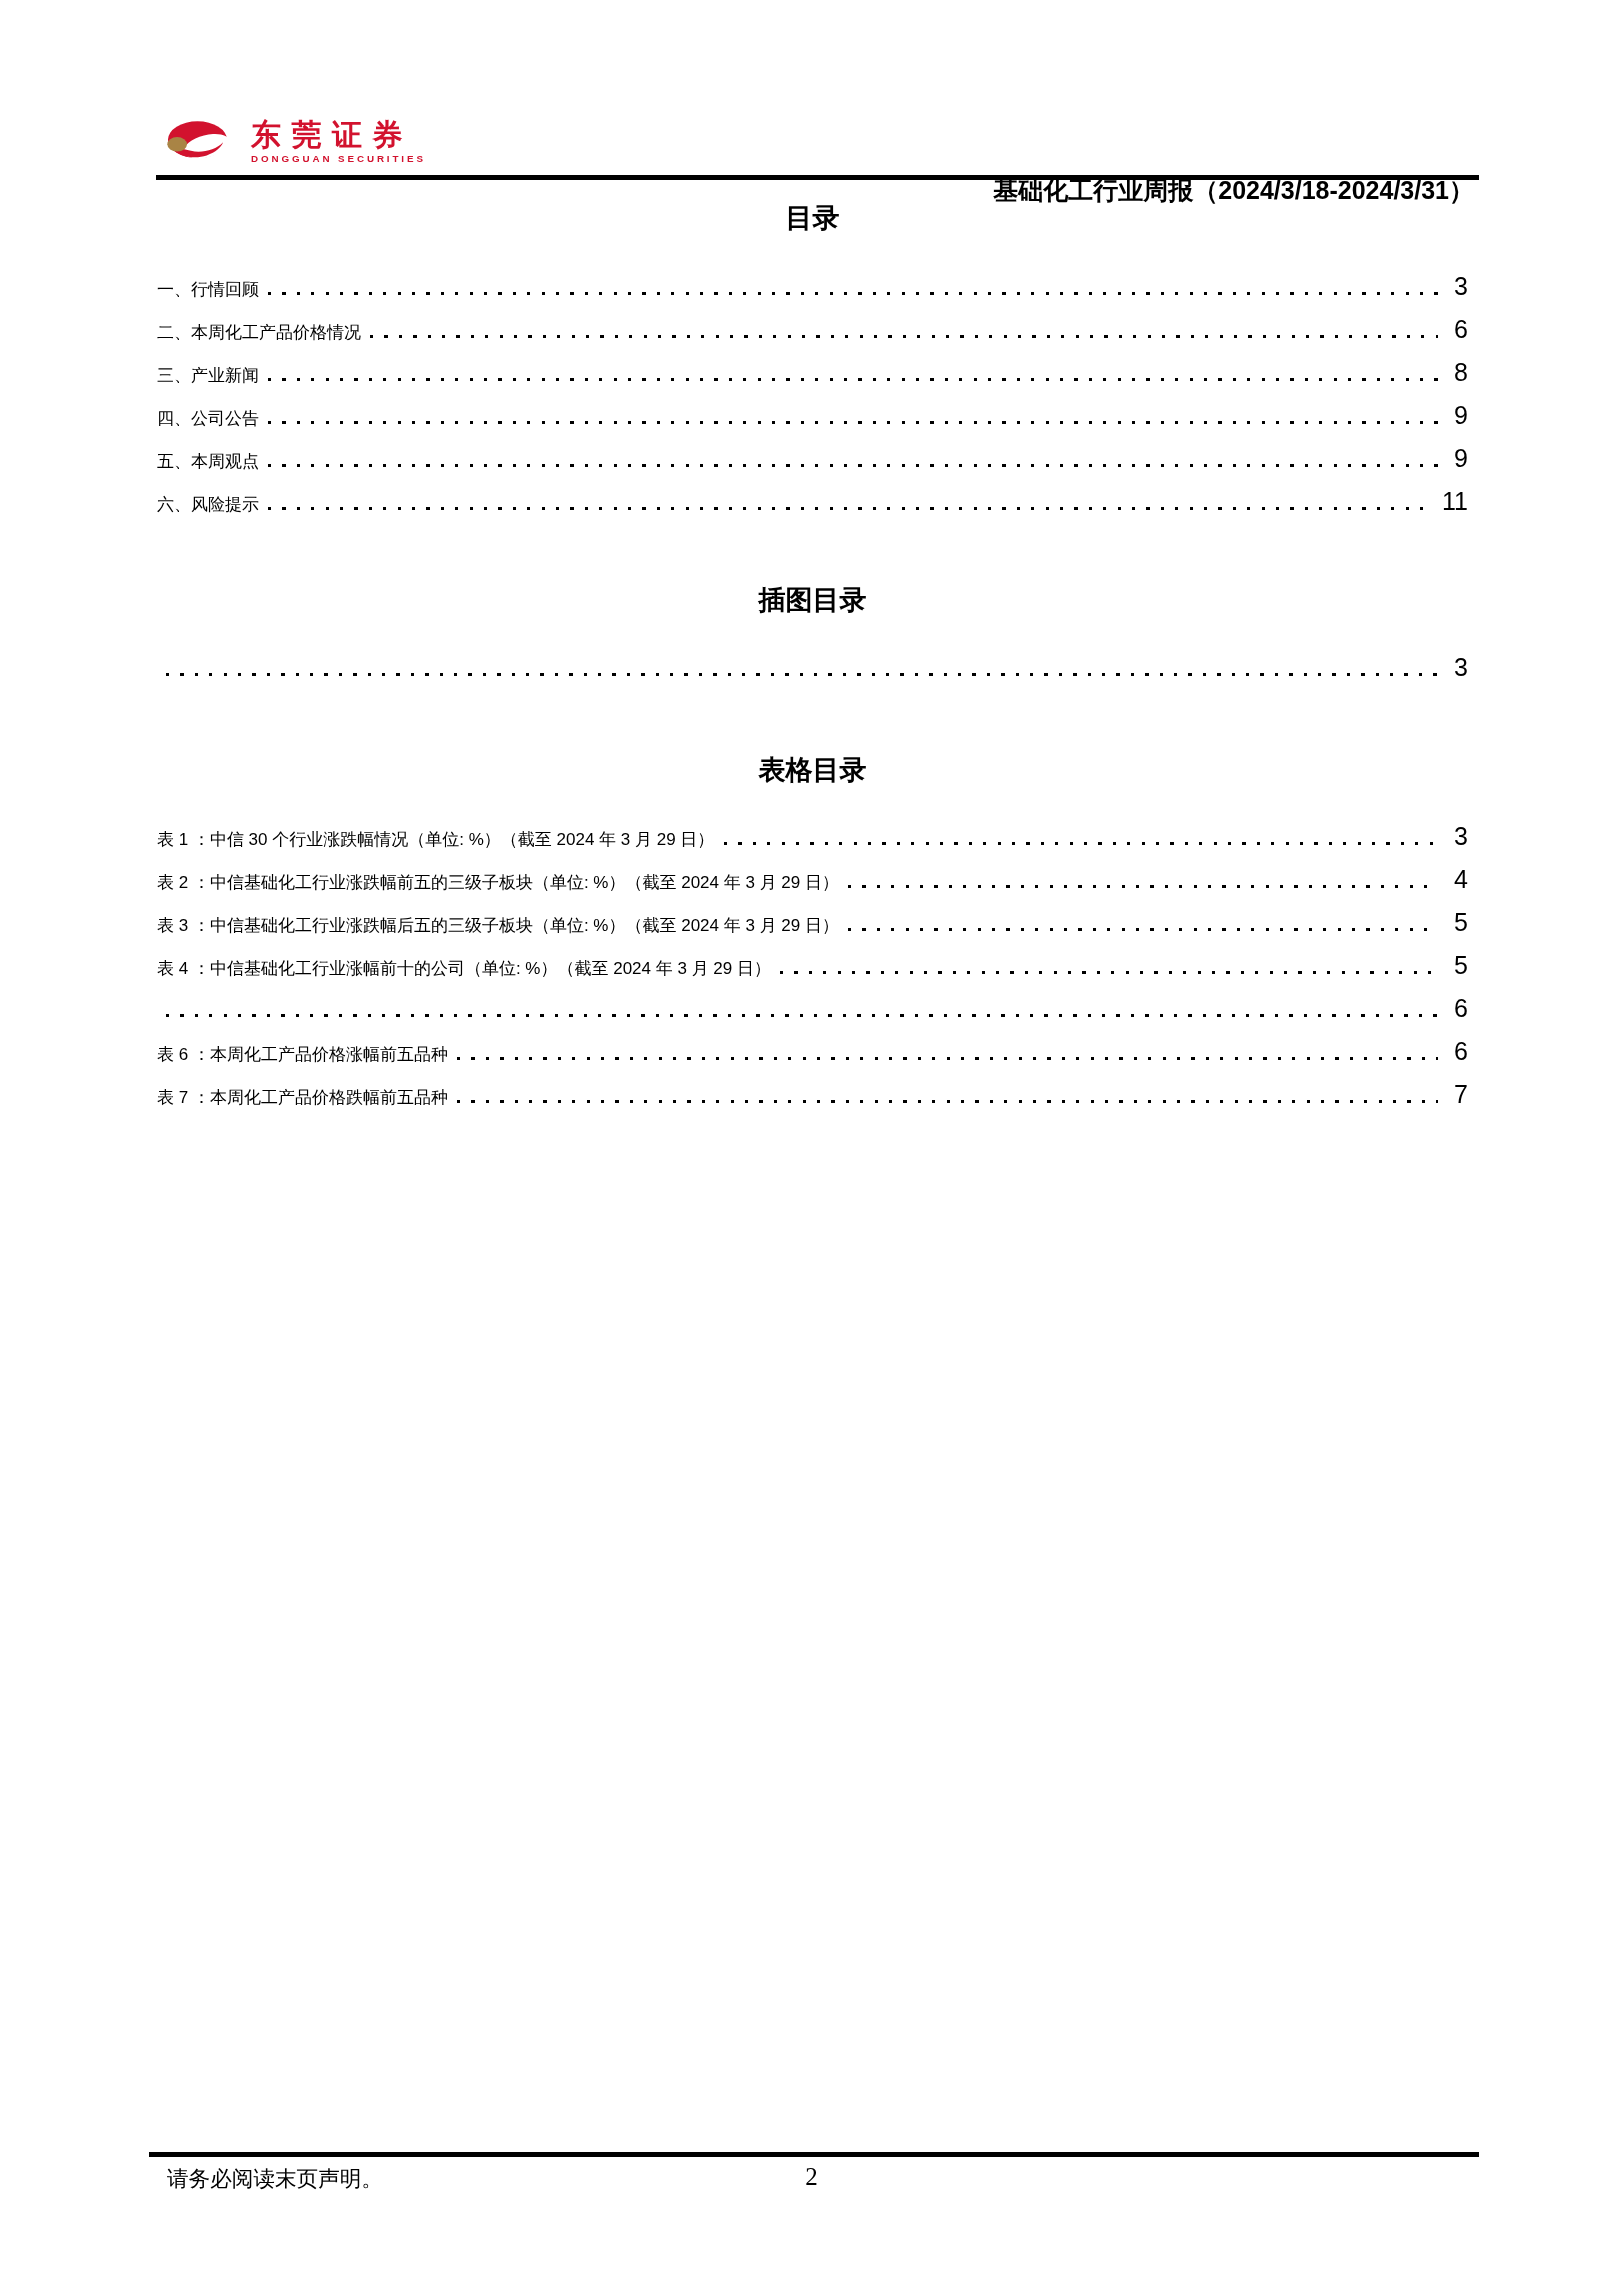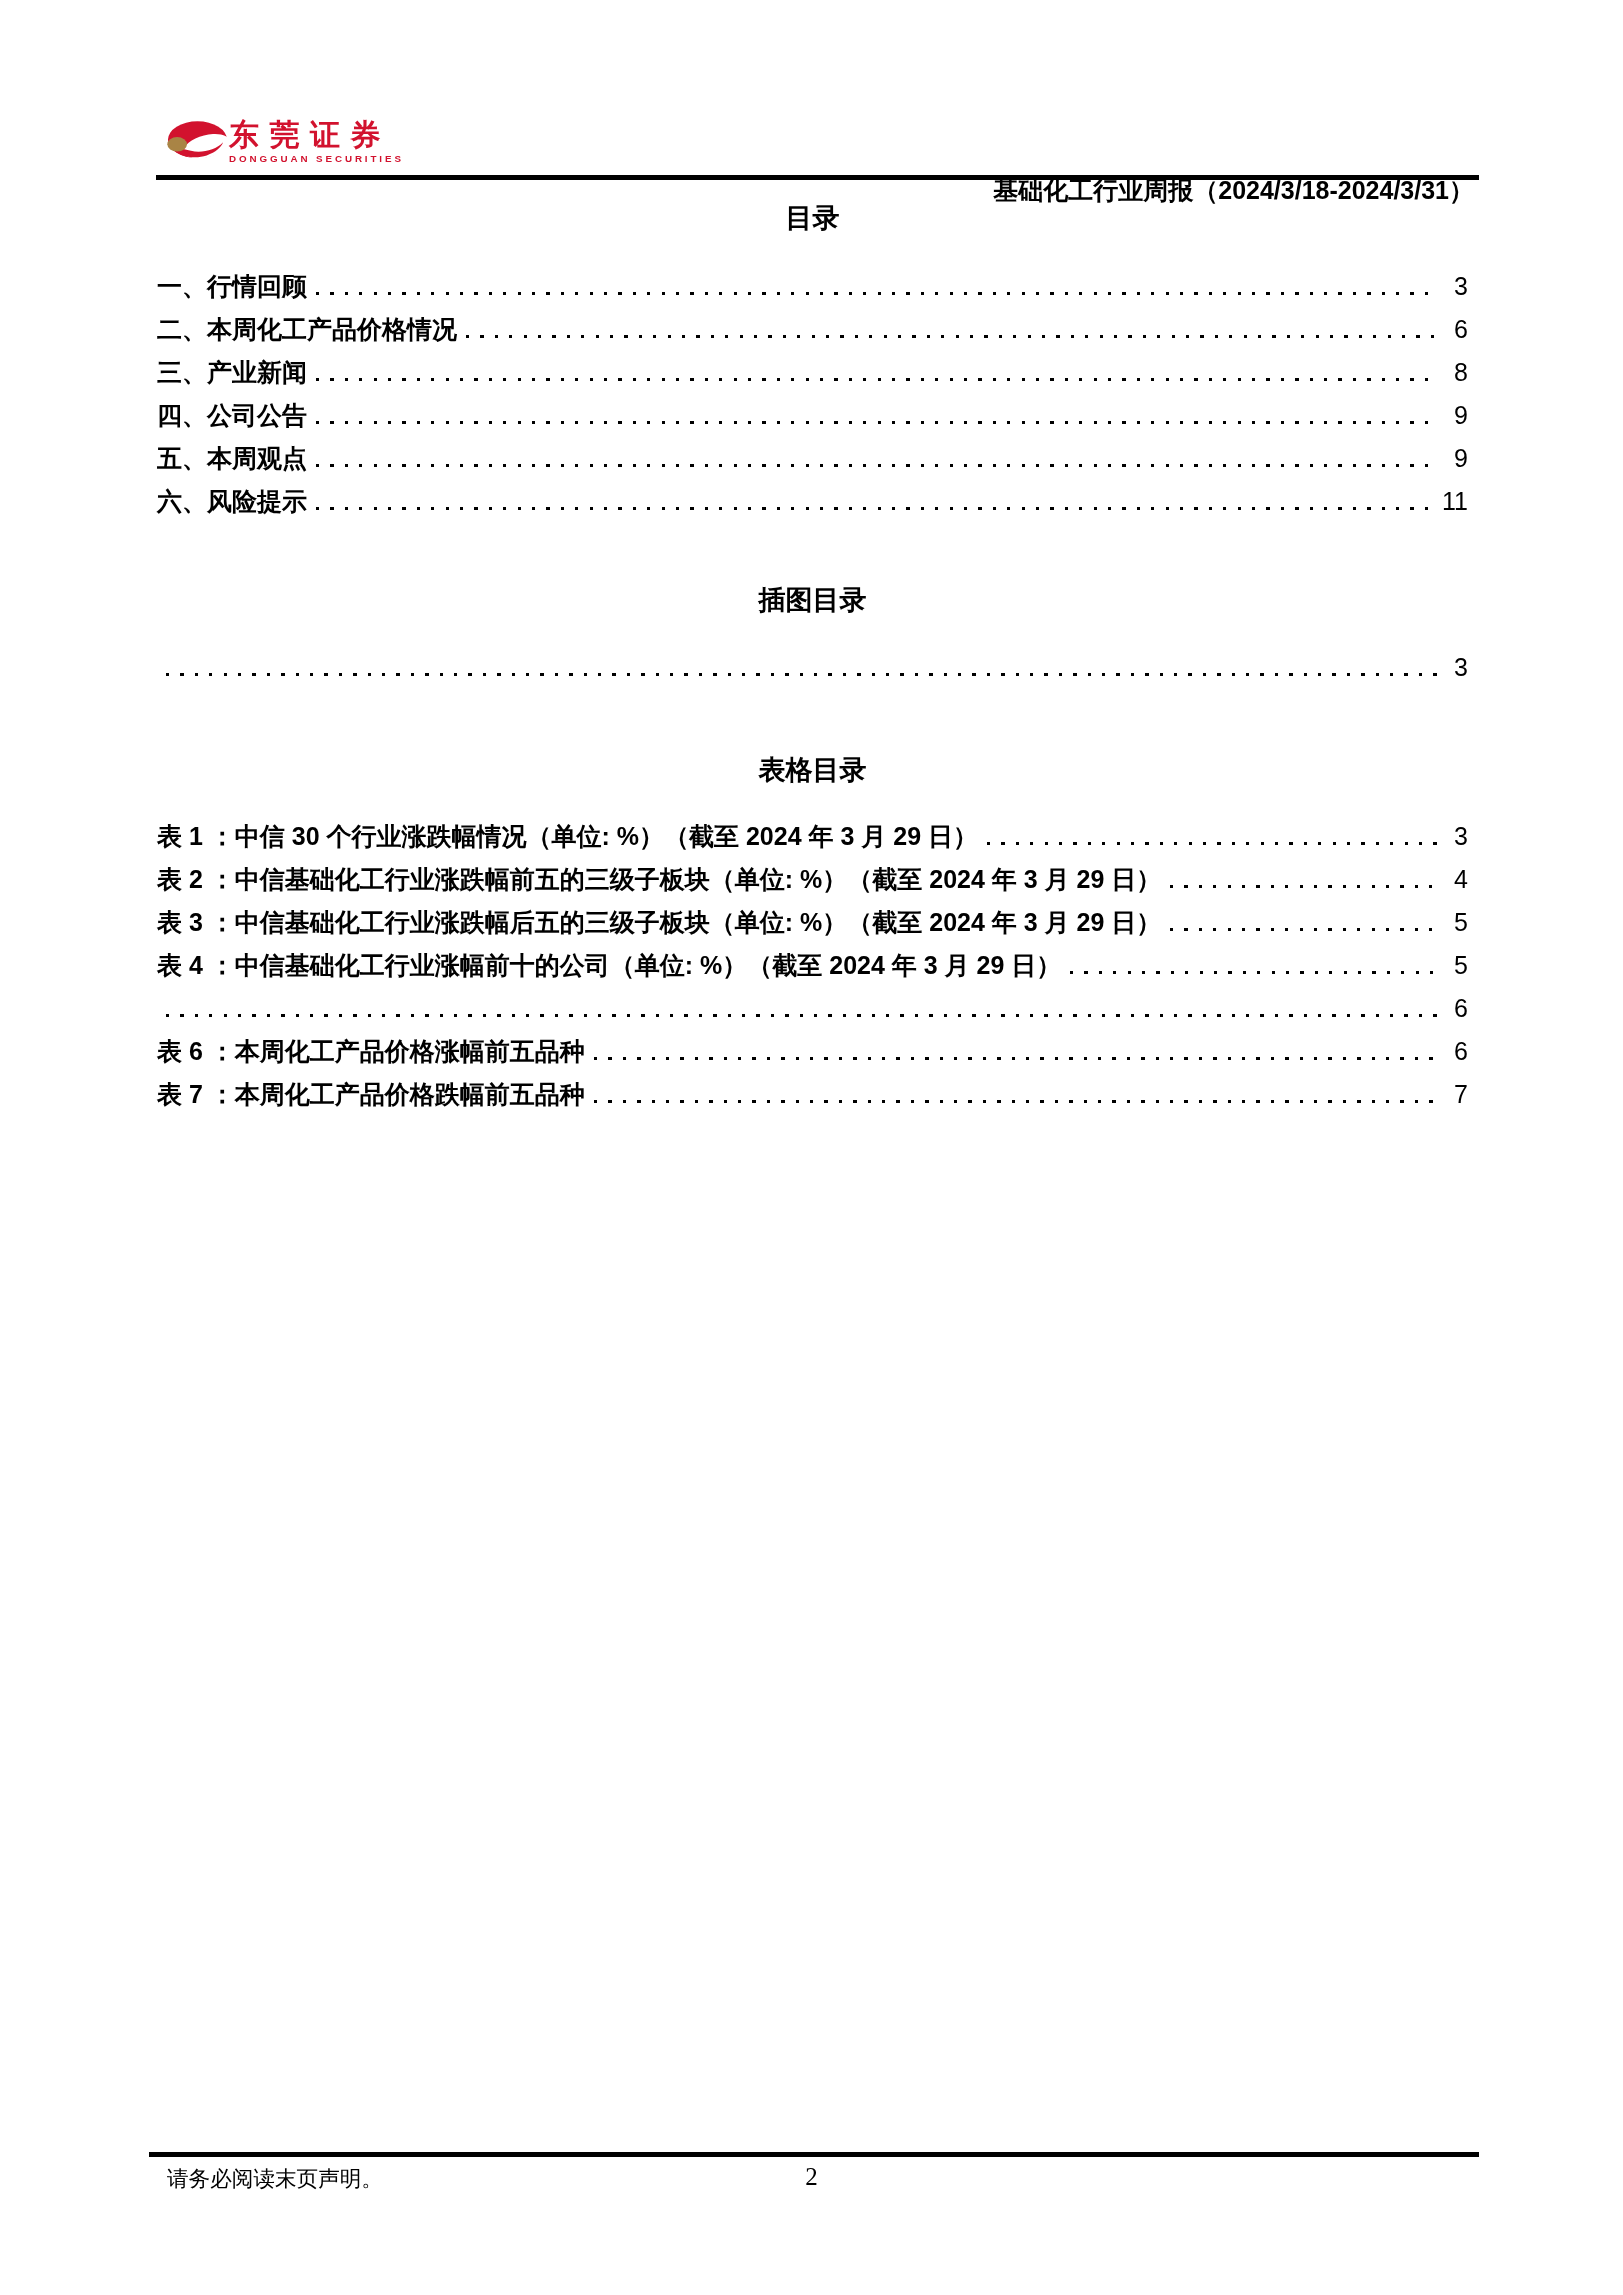--- a/index.html
+++ b/index.html
@@ -11,21 +11,21 @@
     position:relative;
     width:1623px;height:2295px;
     background:#ffffff;
     font-family:"Liberation Sans","DejaVu Sans",sans-serif;
     color:#000;
     overflow:hidden;
   }
   
   .header-logo{
     position:absolute;left:166px;top:120px;
-    display:flex;align-items:flex-start;
+    display:flex;align-items:flex-start;gap:22px;
   }
   .logo-mark{width:63px;height:42px;display:block;}
   .logo-mark .red{fill:var(--brand-red);}
   .logo-mark .gold{fill:var(--logo-gold);}
   .logo-mark .white{fill:#ffffff;}
   .logo-text{display:flex;flex-direction:column;}
   .logo-text .cn{
     font-size:30px;font-weight:bold;color:var(--brand-red);
     letter-spacing:10.5px;line-height:29px;white-space:nowrap;
   }
@@ -50,22 +50,22 @@
   .doc-title.fig-title{top:580px;}
   .doc-title.tab-title{top:750px;}
 
   
   .rows{position:absolute;left:157px;width:1311px;}
   .rows.toc-rows{top:271px;}
   .rows.fig-rows{top:652px;}
   .rows.tab-rows{top:821px;}
   .row{display:flex;align-items:baseline;height:43px;}
   .row .lbl{
-    font-size:25px;line-height:31px;white-space:nowrap;
-    font-weight:700;
+    font-size:17px;line-height:31px;white-space:nowrap;
+    font-weight:400;
   }
   .row .leader{
     flex:1;height:3.3px;margin:0 7.9px 0 9.2px;min-width:19.6px;
     background-image:repeating-linear-gradient(90deg,#000 0,#000 3.3px,transparent 3.3px,transparent 14.4px);
   }
   .row .pg{
     font-size:25px;line-height:31px;text-align:right;min-width:22px;white-space:nowrap;
   }
 
   

